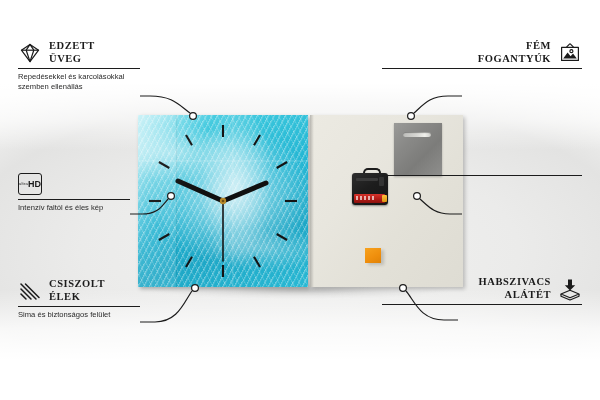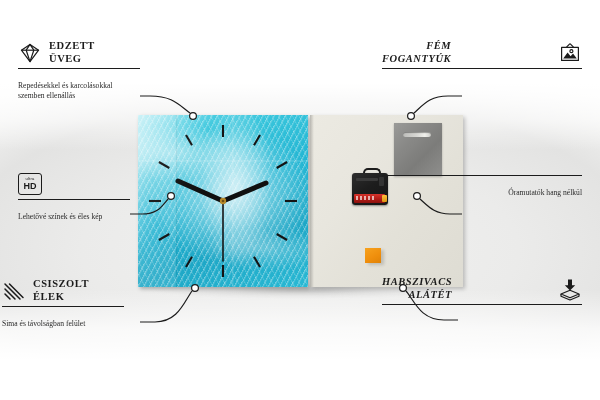--- a/index.html
+++ b/index.html
@@ -249,55 +249,55 @@
     line-height: 12.5px;
     text-transform: uppercase;
     white-space: pre-line;
   }
   .callout .rule {
     height: 1px;
     background: #1c1c1c;
     margin-top: 3px;
   }
   .callout .desc {
-    font-family: Liberation Serif, serif;
+    font-family: Liberation Sans, sans-serif;
     font-size: 7.6px;
     color: #2a2a2a;
     line-height: 10px;
-    margin-top: 12px;
+    margin-top: 3px;
     white-space: pre-line;
   }
 
   .callout.left .head { justify-content: flex-start; }
   .callout.left .title { text-align: left; }
   .callout.left .desc { text-align: left; }
 
   .callout.right { width: 200px; }
-  .callout.right .head { justify-content: space-between; font-style: italic; }
+  .callout.right .head { justify-content: flex-end; }
   .callout.right .title { text-align: right; }
   .callout.right .desc { text-align: right; }
 
   .ico {
     width: 24px;
     height: 24px;
     flex: 0 0 24px;
     color: #1b1b1b;
     display: flex;
     align-items: center;
     justify-content: center;
   }
   .ico svg { display: block; }
 
   .hd-badge {
     width: 24px;
     height: 20px;
     border: 1.2px solid #1b1b1b;
     border-radius: 3px;
     display: flex;
-    flex-direction: column;
+    flex-direction: row;
     align-items: center;
     justify-content: center;
     line-height: 1;
   }
   .hd-badge .u {
     font-family: "Liberation Sans", sans-serif;
     font-size: 4.2px;
     letter-spacing: 0.2px;
     color: #1b1b1b;
   }
@@ -305,21 +305,21 @@
     font-family: "Liberation Sans", sans-serif;
     font-size: 9px;
     font-weight: bold;
     color: #1b1b1b;
     margin-top: 0.5px;
   }
 
   
   #co-glass    { left: 18px;  top: 40px; }
   #co-print    { left: 18px;  top: 172px; }
-  #co-edges    { left: 2px;  top: 278px; }
+  #co-edges    { left: 18px;  top: 278px; }
   #co-hangers  { left: 382px; top: 40px; }
   #co-mech     { left: 382px; top: 172px; }
   #co-foam     { left: 382px; top: 276px; }
 
   #connectors {
     position: absolute;
     left: 0; top: 0;
     width: 600px; height: 400px;
     z-index: 5;
     pointer-events: none;
@@ -429,59 +429,58 @@
   <div class="callout left" id="co-print">
     <div class="head">
       <span class="ico">
         <span class="hd-badge">
           <span class="u">ultra</span>
           <span class="h">HD</span>
         </span>
       </span>
     </div>
     <div class="rule" style="width:112px"></div>
-    <div class="desc">Lehetővé színek és éles kép</div>
+    <div class="desc">Intenzív faltól és éles kép</div>
   </div>
 
   <div class="callout left" id="co-edges">
     <div class="head">
       <span class="ico">
         <svg width="24" height="24" viewBox="0 0 24 24" fill="none" stroke="currentColor" stroke-width="1.5" stroke-linecap="round">
           <path d="M3 5 L18 20"></path>
           <path d="M3 10 L13 20"></path>
           <path d="M3 15 L8 20"></path>
           <path d="M7.5 5 L21 18.5"></path>
         </svg>
       </span>
       <span class="title">CSISZOLT
 ÉLEK</span>
     </div>
     <div class="rule" style="width:122px"></div>
-    <div class="desc">Sima és távolságban felület</div>
+    <div class="desc">Sima és biztonságos felület</div>
   </div>
 
   <div class="callout right" id="co-hangers">
     <div class="head">
       <span class="title">FÉM
 FOGANTYÚK</span>
       <span class="ico">
         <svg width="24" height="24" viewBox="0 0 24 24" fill="none" stroke="currentColor" stroke-width="1.2" stroke-linejoin="round">
           <path d="M12 2.6 L8.5 6.2 M12 2.6 L15.5 6.2"></path>
           <rect x="3.6" y="6.4" width="16.8" height="13"></rect>
           <path d="M5.2 17.4 L9.6 11.4 L12.6 15.2 L15 12.4 L18.8 17.4 Z" fill="currentColor" stroke="none"></path>
           <circle cx="13.4" cy="10.2" r="1.5"></circle>
         </svg>
       </span>
     </div>
     <div class="rule" style="width:200px;margin-left:0"></div>
   </div>
 
   <div class="callout right" id="co-mech">
     <div class="rule" style="width:200px"></div>
-    <div class="desc">Óramutatók hang nélkül</div>
   </div>
 
   <div class="callout right" id="co-foam">
     <div class="head">
       <span class="title">HABSZIVACS
 ALÁTÉT</span>
       <span class="ico">
         <svg width="24" height="24" viewBox="0 0 24 24" fill="none" stroke="currentColor" stroke-width="1.2" stroke-linejoin="round">
           <path d="M10 2.4 H14 V8.2 H17.2 L12 13.4 L6.8 8.2 H10 Z" fill="currentColor" stroke="none"></path>
           <path d="M12 13.2 L3 17 L12 20.8 L21 17 Z"></path>

